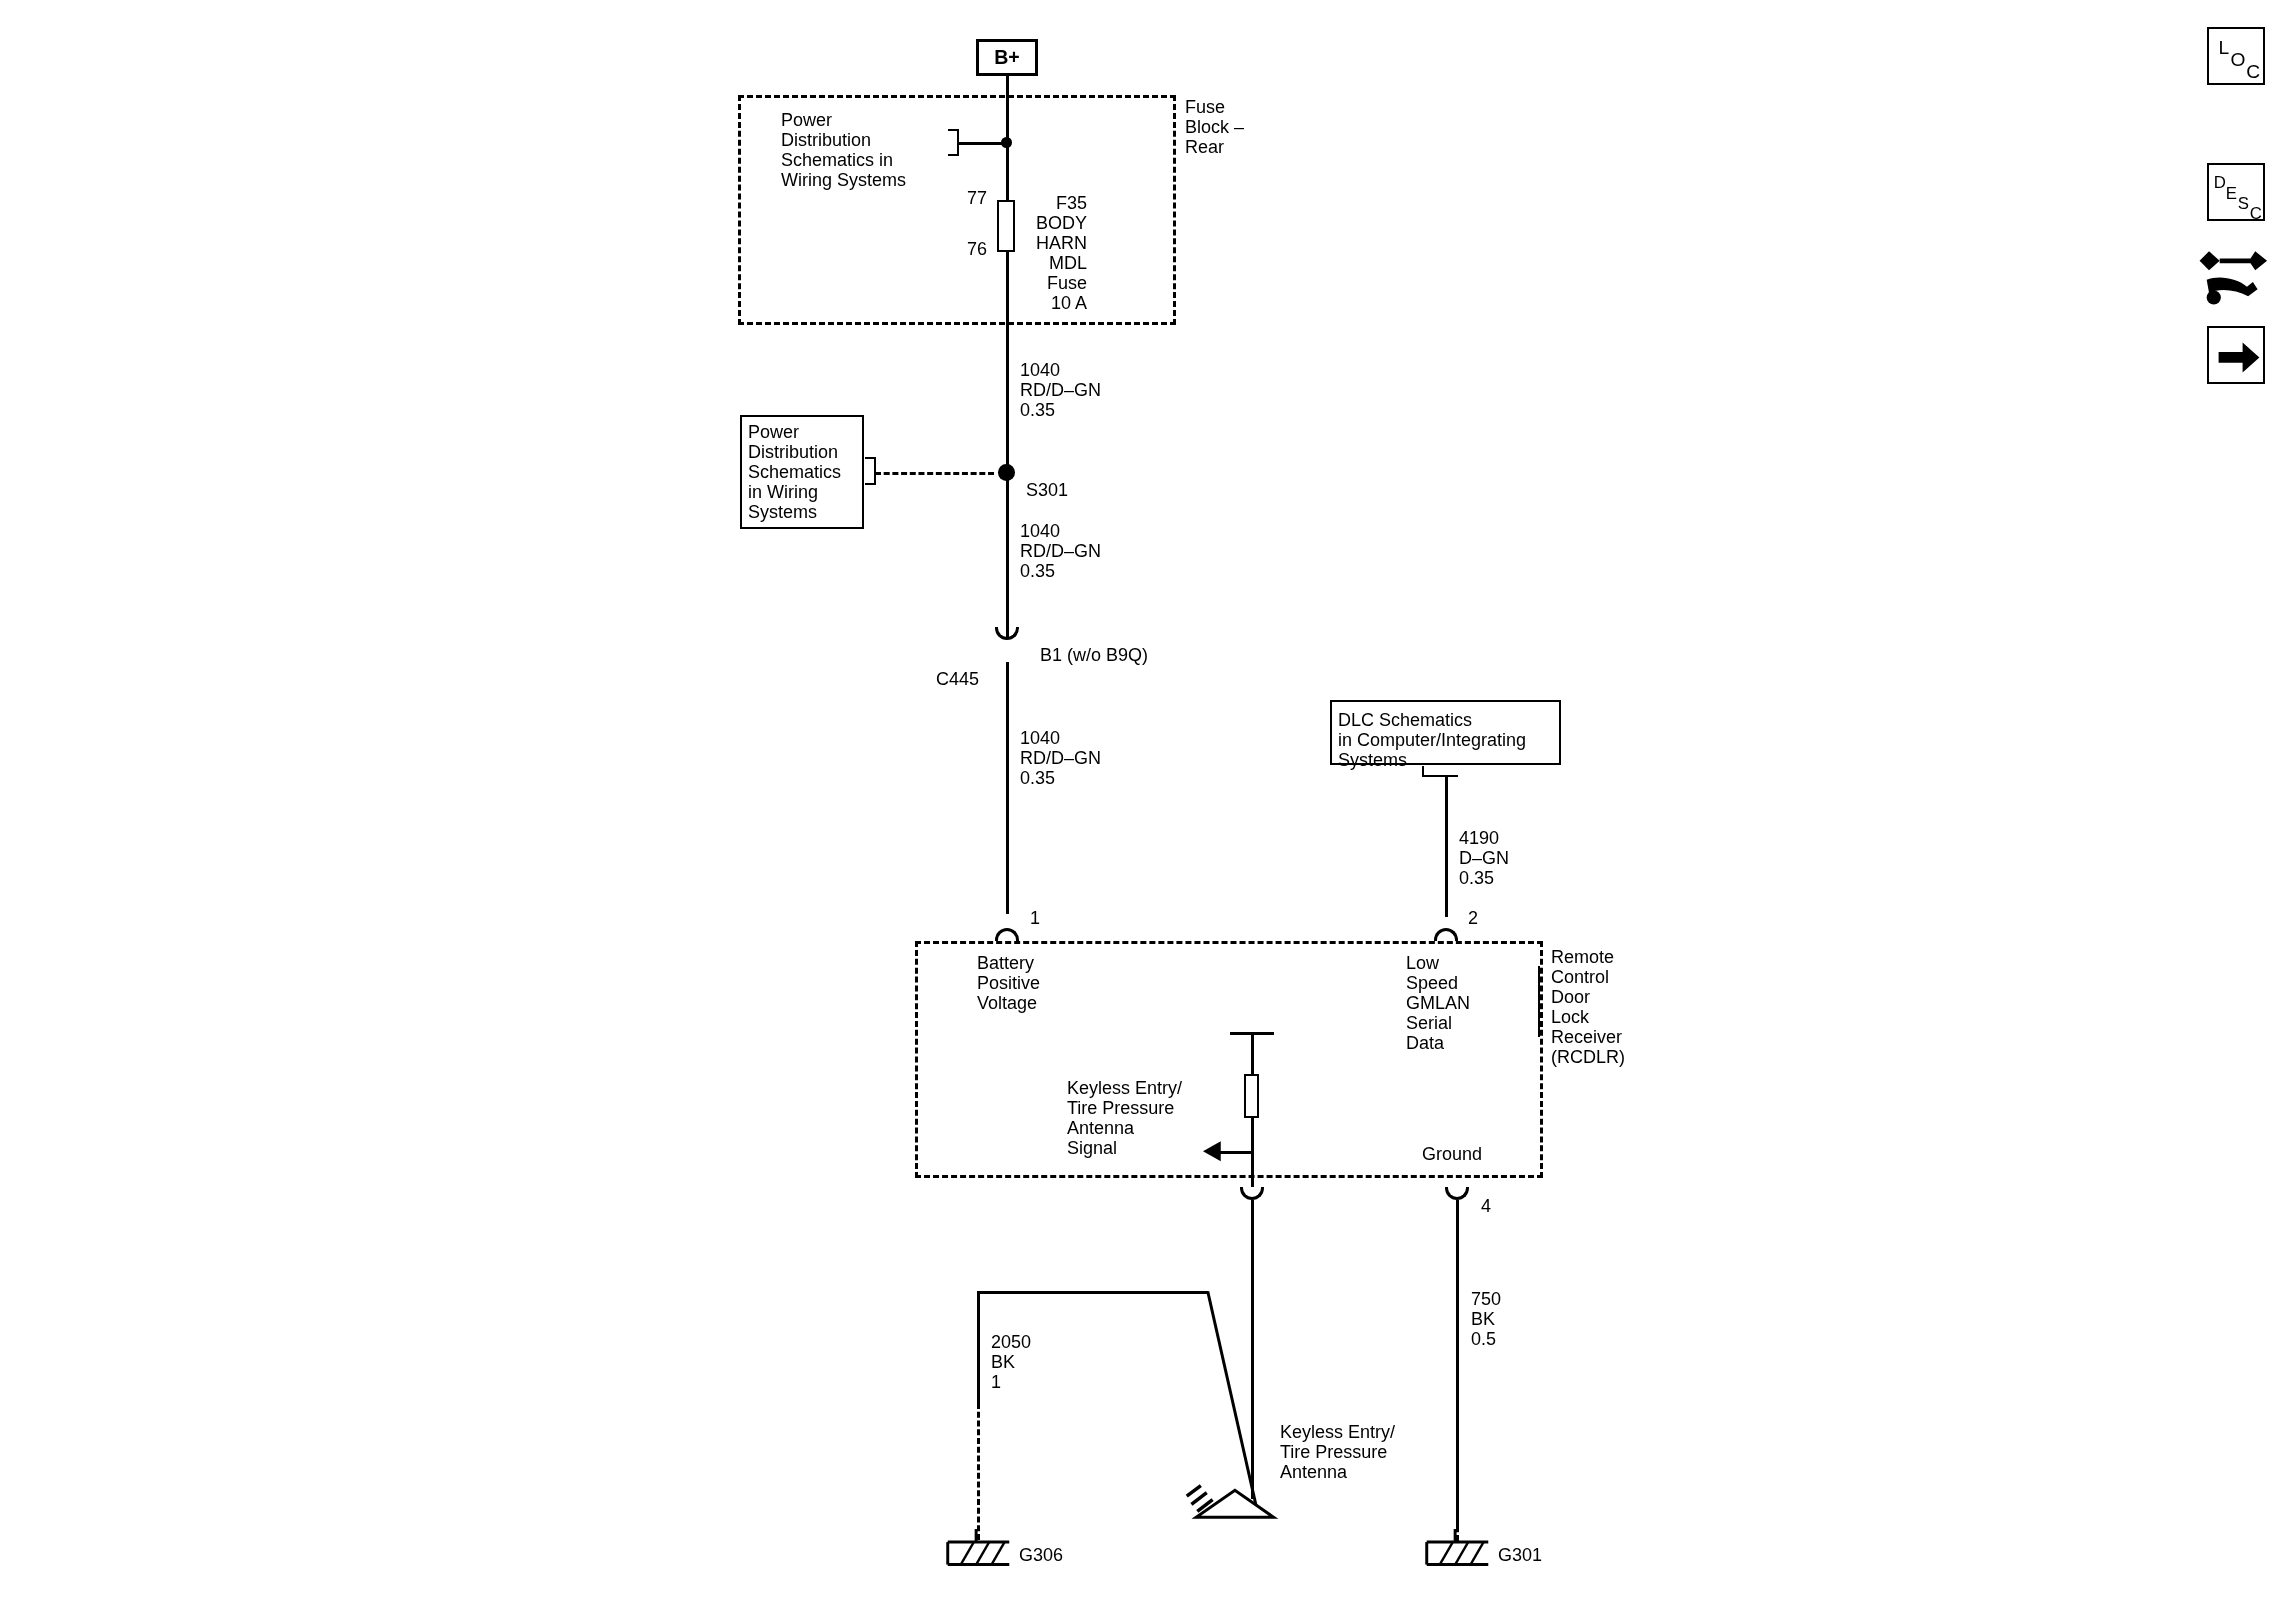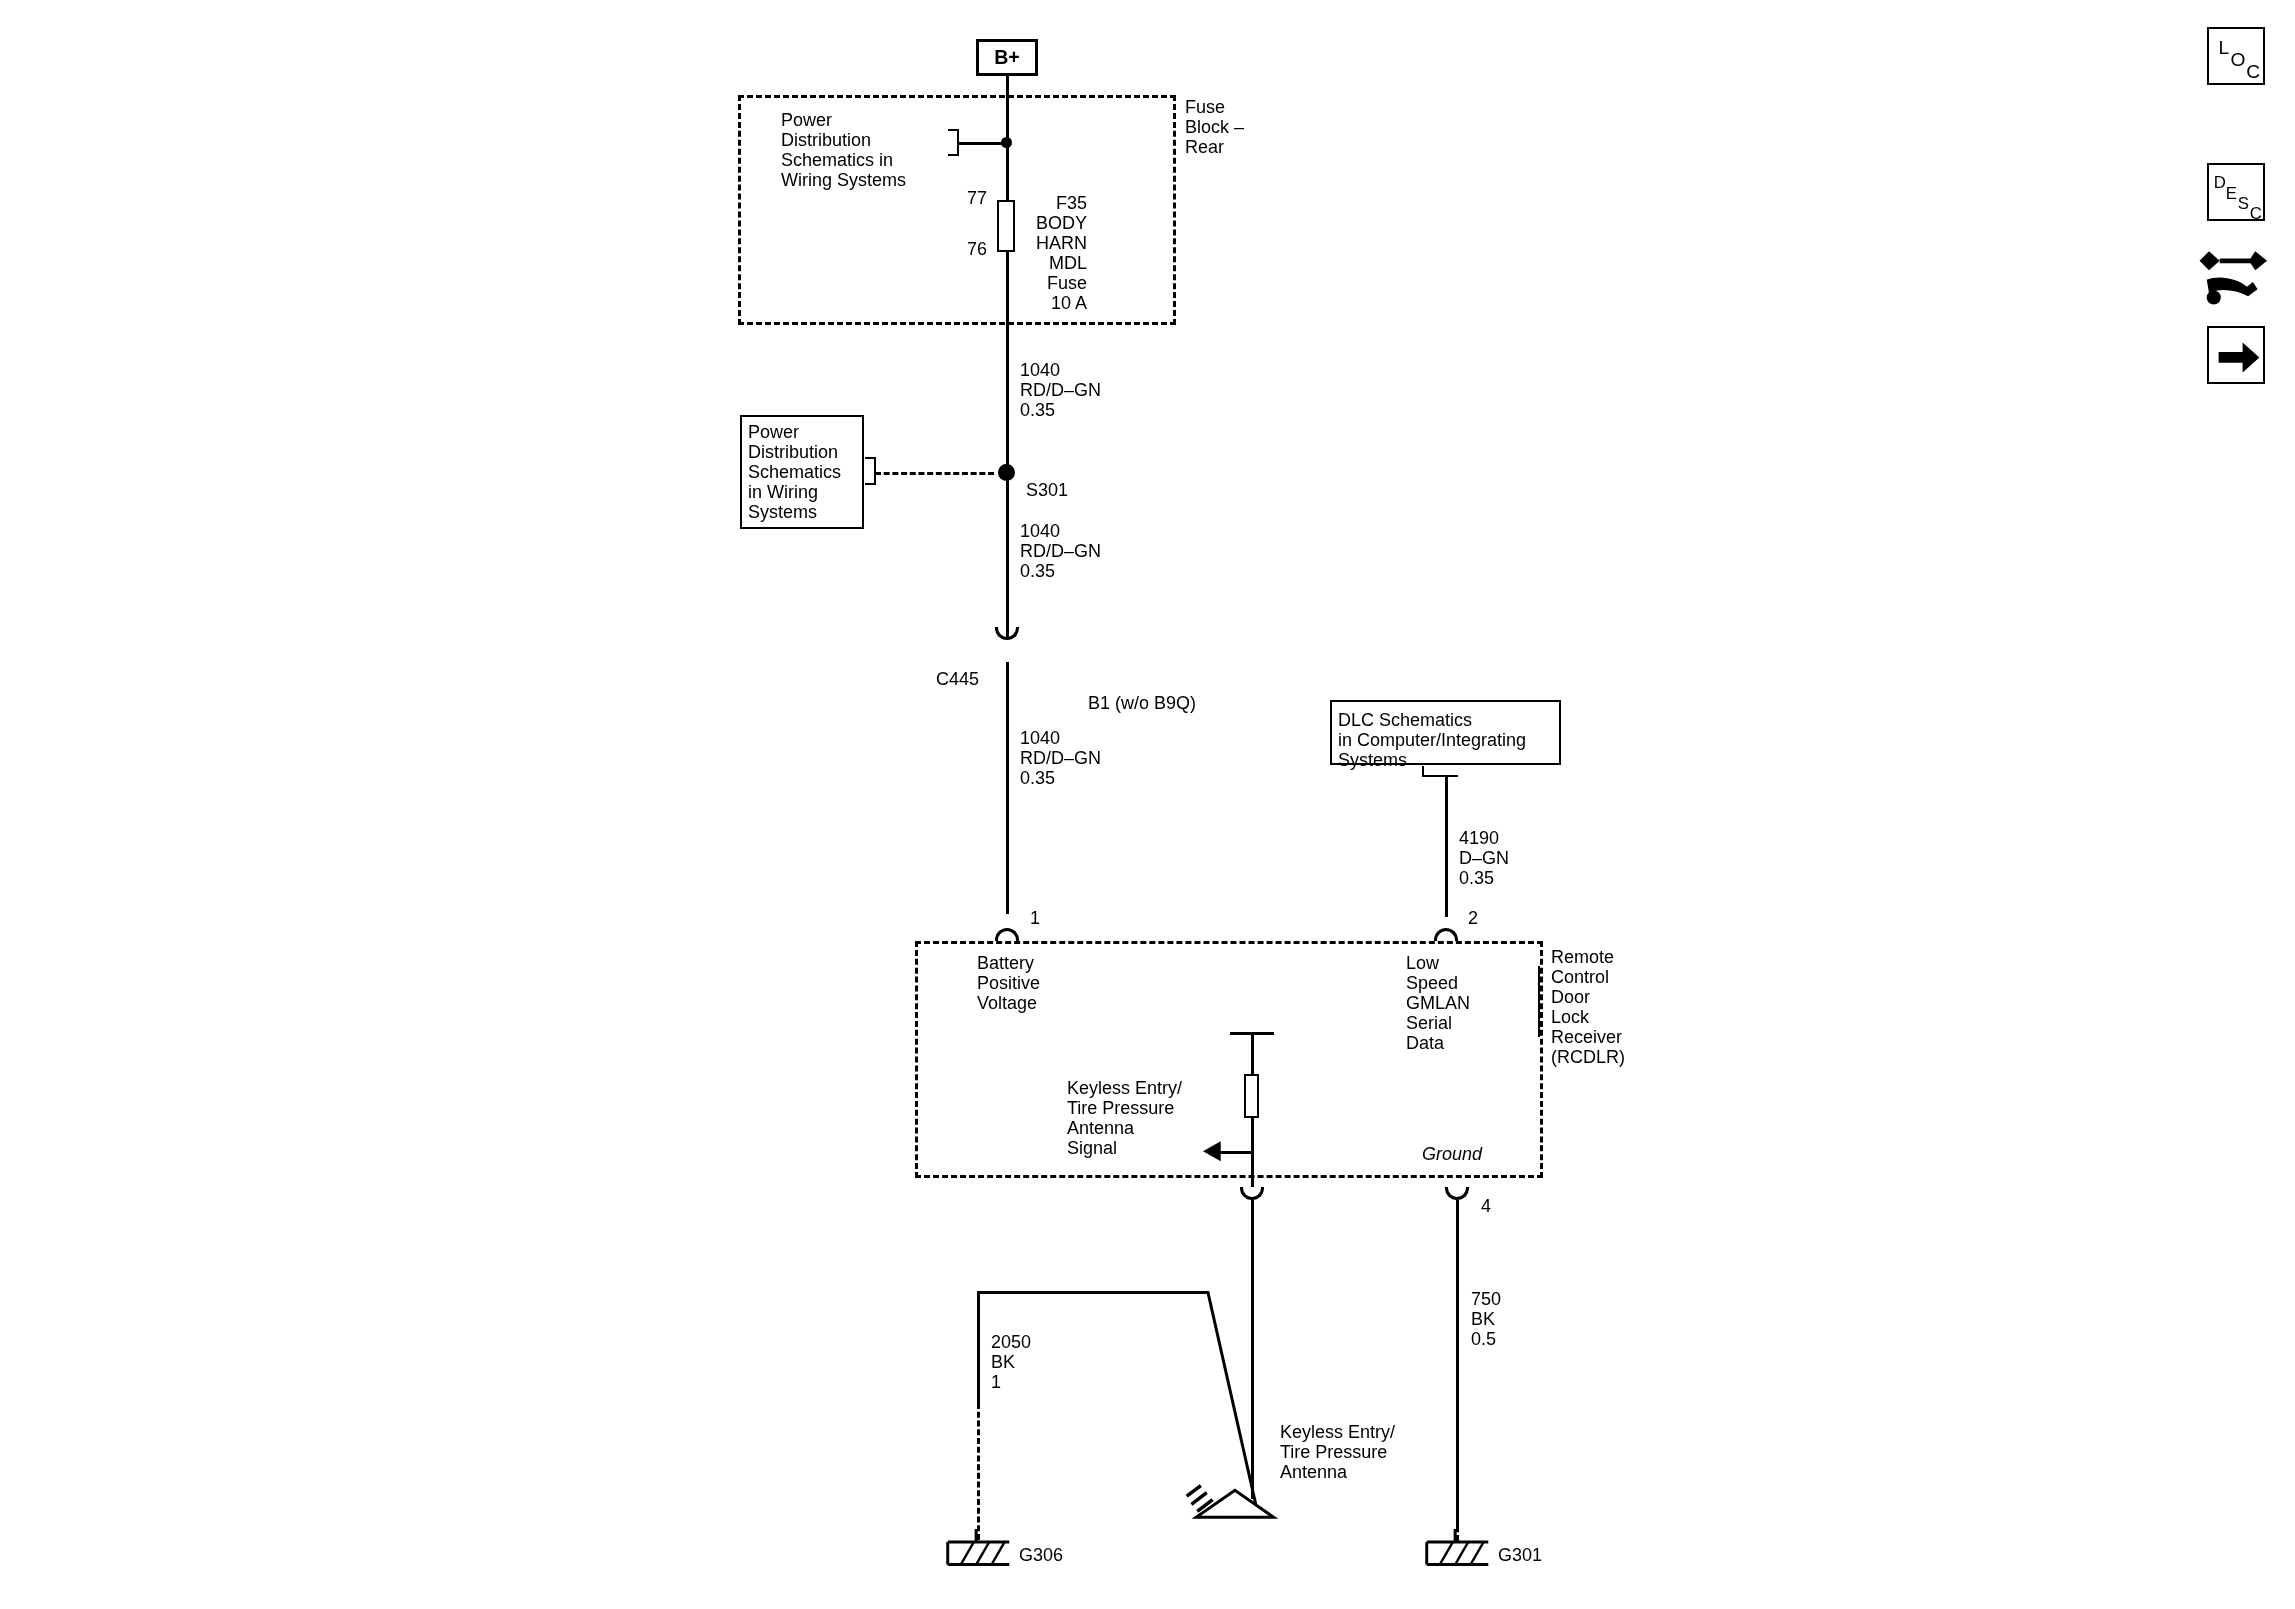--- a/index.html
+++ b/index.html
@@ -80,21 +80,21 @@
   <div class="dot" style="left:998px;top:464px;width:16.6px;height:16.6px;"></div>
   <div class="lbl" style="left:1026px;top:480px;">S301</div>
 
   <div class="vline" style="left:1006px;top:479px;height:160px;"></div>
   <div class="lbl" style="left:1020px;top:521px;">1040
 RD/D–GN
 0.35</div>
 
   <div class="conn" style="left:995px;top:627px;"></div>
   <div class="lbl" style="left:936px;top:645px;margin-top:24px;">C445</div>
-  <div class="lbl" style="left:1088px;top:645px;margin-top:48px;">B1 (w/o B9Q)</div>
+  <div class="lbl" style="left:1040px;top:645px;">B1 (w/o B9Q)</div>
 
   <div class="vline" style="left:1006px;top:662px;height:252px;"></div>
   <div class="lbl" style="left:1020px;top:728px;">1040
 RD/D–GN
 0.35</div>
 
   <div class="box" style="left:1330px;top:700px;width:231px;height:65px;"></div>
   <div class="lbl" style="left:1338px;top:710px;">DLC Schematics
 in Computer/Integrating
 Systems</div>
@@ -136,21 +136,21 @@
 
   <div class="res" style="left:1244px;top:1074px;width:15.4px;height:44px;"></div>
   <div class="vline" style="left:1251px;top:1032px;height:43px;"></div>
   <div class="hline" style="left:1230px;top:1032px;width:44px;"></div>
   <div class="vline" style="left:1251px;top:1116px;height:71px;"></div>
   <div class="hline" style="left:1215px;top:1151px;width:37px;"></div>
   <svg style="position:absolute;left:1203px;top:1140px;width:21.3px;height:22.5px;" viewBox="0 0 36 38" width="21.3" height="22.5">
     <polygon points="0,19 30,2 30,36" fill="#000"></polygon>
   </svg>
 
-  <div class="lbl" style="left:1422px;top:1144px;font-style:italic;">Ground</div>
+  <div class="lbl" style="left:1422px;top:1144px;">Ground</div>
 
   <div class="conn" style="left:1240px;top:1187px;"></div>
   <div class="vline" style="left:1251px;top:1200px;height:299px;"></div>
 
   <div class="conn" style="left:1445px;top:1187px;"></div>
   <div class="lbl" style="left:1481px;top:1196px;">4</div>
   <div class="vline" style="left:1456px;top:1200px;height:329px;"></div>
   <div class="lbl" style="left:1471px;top:1289px;">750
 BK
 0.5</div>

